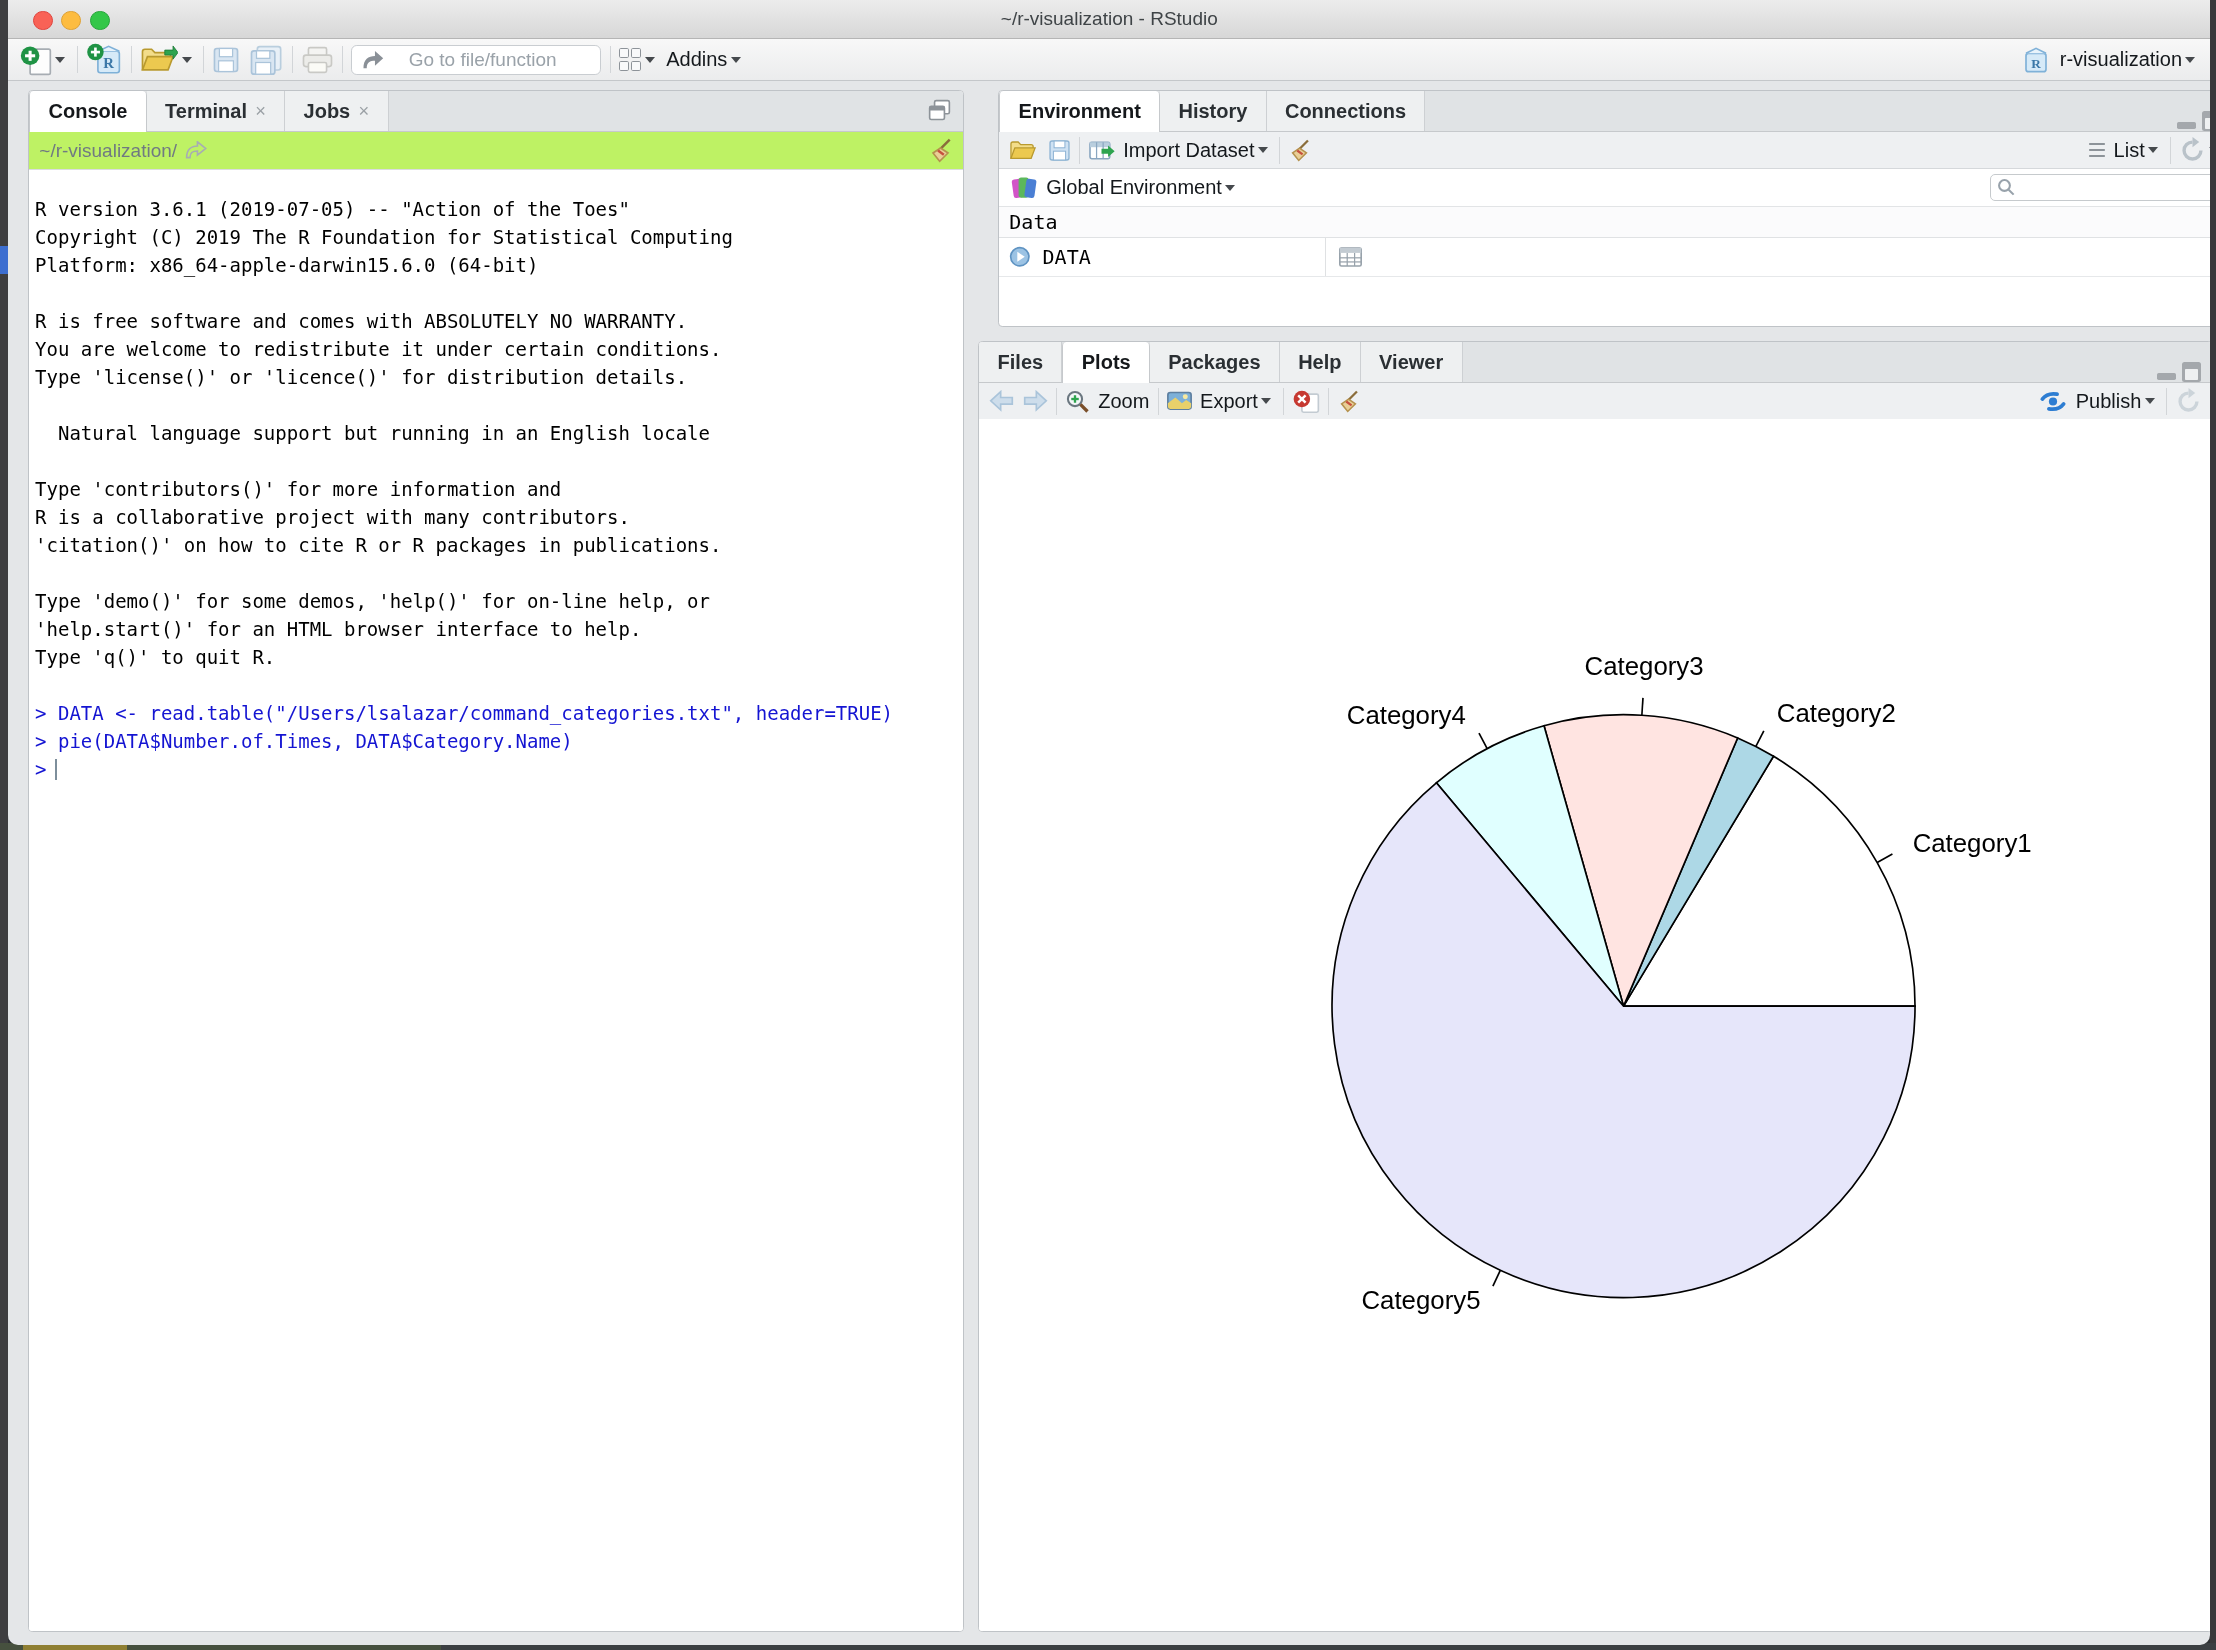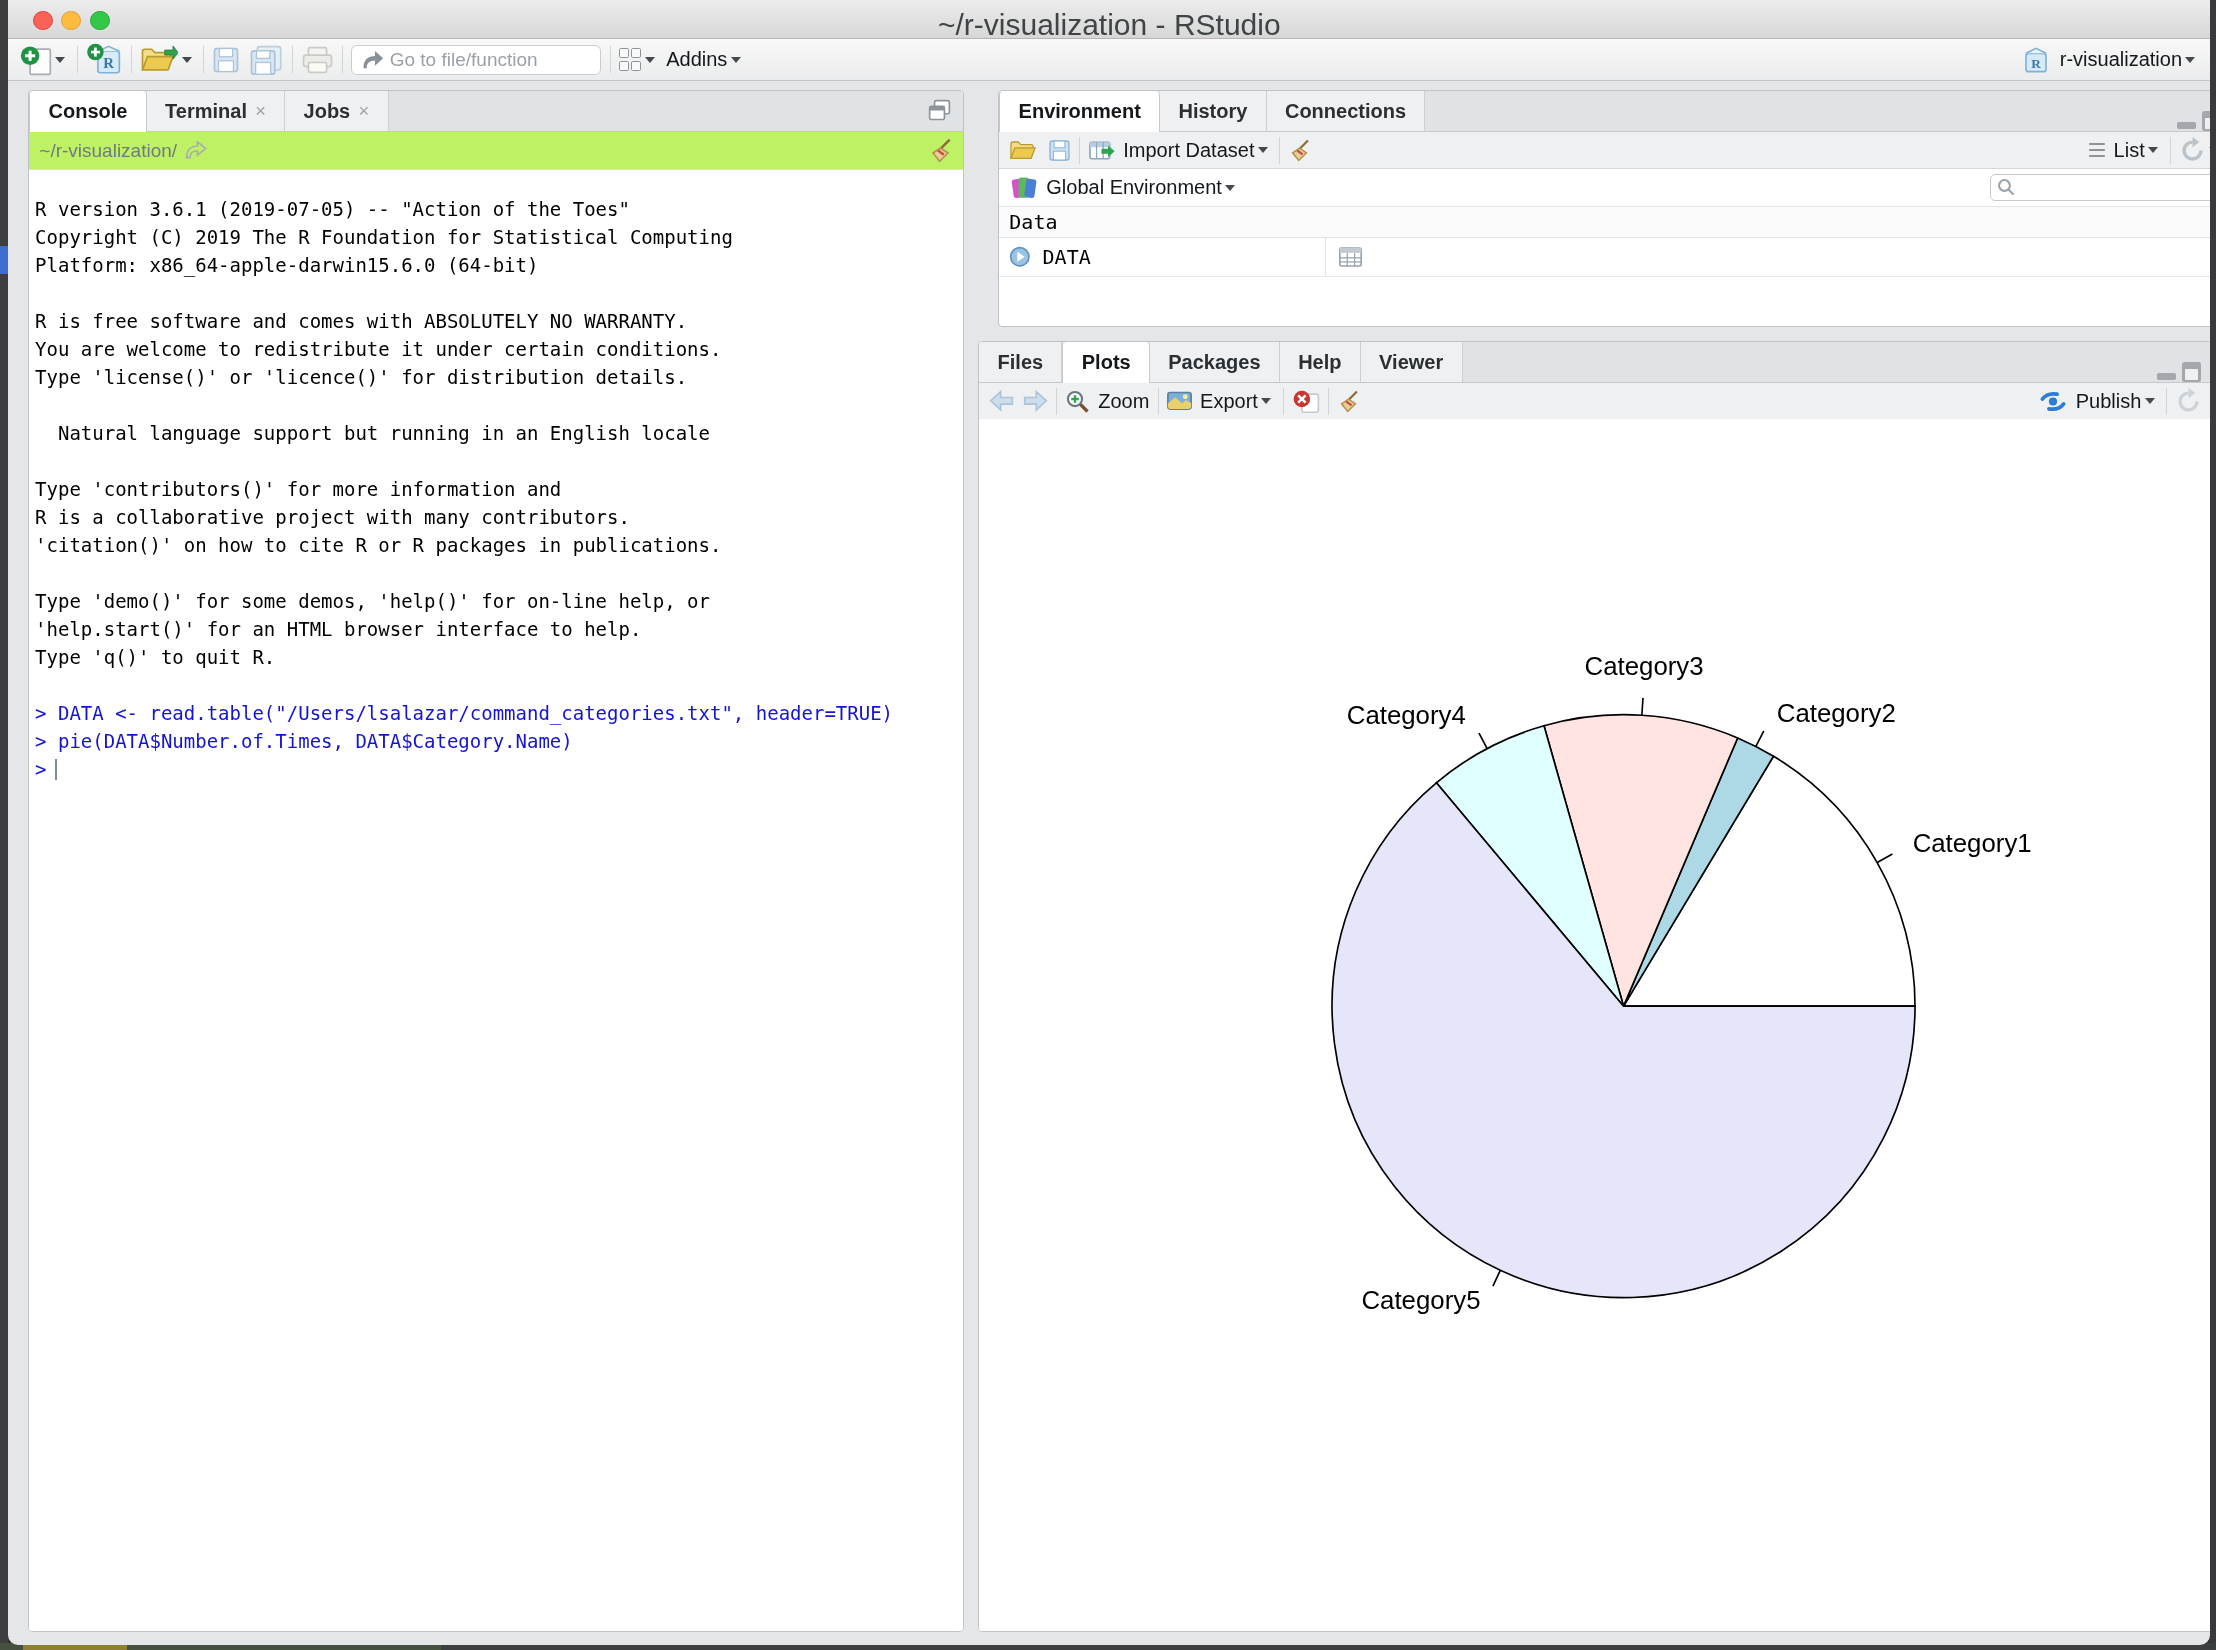--- a/index.html
+++ b/index.html
@@ -12,21 +12,21 @@
   .edge-bottom{position:absolute;left:0;bottom:0;width:2216px;height:6.7px;background:#3b3f42;}
   .edge-bottom .teal{position:absolute;left:0;top:0;width:441px;height:6.7px;background:#46503e;}
   .edge-bottom .blob{position:absolute;left:22.5px;top:0;width:104px;height:6.7px;background:#8f7f33;}
 
   
   #win{position:absolute;left:8.3px;top:0;width:2202px;height:1645px;background:#e4e6e8;
        border-radius:0 0 10px 10px;overflow:hidden;}
   #titlebar{position:absolute;left:0;top:0;width:100%;height:38px;
             background:linear-gradient(#ececec,#d7d7d7);border-bottom:0.8px solid #b5b5b5;}
   .tl{position:absolute;top:10.8px;width:17.5px;height:17.5px;border-radius:50%;}
-  #title-text{position:absolute;left:0;right:0;top:7.5px;text-align:center;font-size:30px;color:#3f4447;}
+  #title-text{position:absolute;left:0;right:0;top:7.5px;text-align:center;font-size:19px;color:#3f4447;}
 
   #toolbar{position:absolute;left:0;top:39px;width:100%;height:42px;
            background:linear-gradient(#f8f8f8,#ebeced);border-bottom:0.8px solid #c4c7ca;
            display:flex;align-items:center;padding:0 11.7px;box-sizing:border-box;}
   .tb-gap{width:8.3px;flex:0 0 auto;}
   .tb-div{width:0.8px;height:27px;background:#d2d5d8;margin:0 8.3px;flex:0 0 auto;}
   .caret{width:0;height:0;border-left:5.8px solid transparent;border-right:5.8px solid transparent;
          border-top:6.7px solid #45494d;margin:0 3.3px;flex:0 0 auto;}
   .tb-label{font-size:20px;color:#14181c;white-space:nowrap;}
   .spacer{flex:1 1 auto;}
@@ -79,21 +79,21 @@
 
   
   #plots-pane{left:970px;top:341px;width:1235px;height:1291px;}
   #plots-content{position:absolute;left:0;top:77px;right:0;bottom:0;background:#fff;}
   #pie-svg{position:absolute;left:0;top:0;}
   .pie-label{font-family:"Liberation Sans","DejaVu Sans",sans-serif;font-size:31px;fill:#000;}
 
   
   svg.ic{display:block;}
   .goto-box{display:flex;align-items:center;width:250px;height:30px;background:#fff;
-            border:0.8px solid #c9cdd1;border-radius:5.8px;padding:0 8.3px;box-sizing:border-box;gap:4px;}
+            border:0.8px solid #c9cdd1;border-radius:5.8px;padding:0 8.3px;box-sizing:border-box;gap:23px;}
   .goto-box input{border:none;outline:none;font-size:19px;color:#3c4248;width:191px;background:transparent;
                   font-family:"Liberation Sans","DejaVu Sans",sans-serif;}
   .goto-box input::placeholder{color:#9aa2a9;}
   .grid-ic{display:grid;grid-template-columns:10px 10px;grid-template-rows:10px 10px;gap:2.5px;}
   .grid-ic span{border:1.7px solid #8d9399;border-radius:1.7px;background:#f8f9fa;}
   .hamb{display:flex;flex-direction:column;gap:3.3px;}
   .hamb span{width:16.7px;height:2.5px;background:#8d9399;border-radius:0.8px;}
 </style>
 </head>
 <body>

